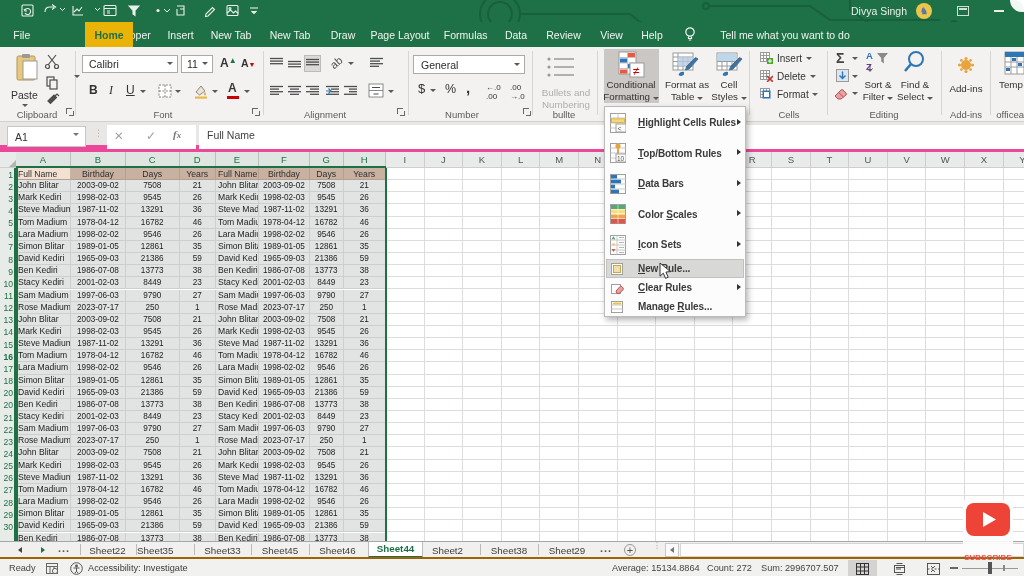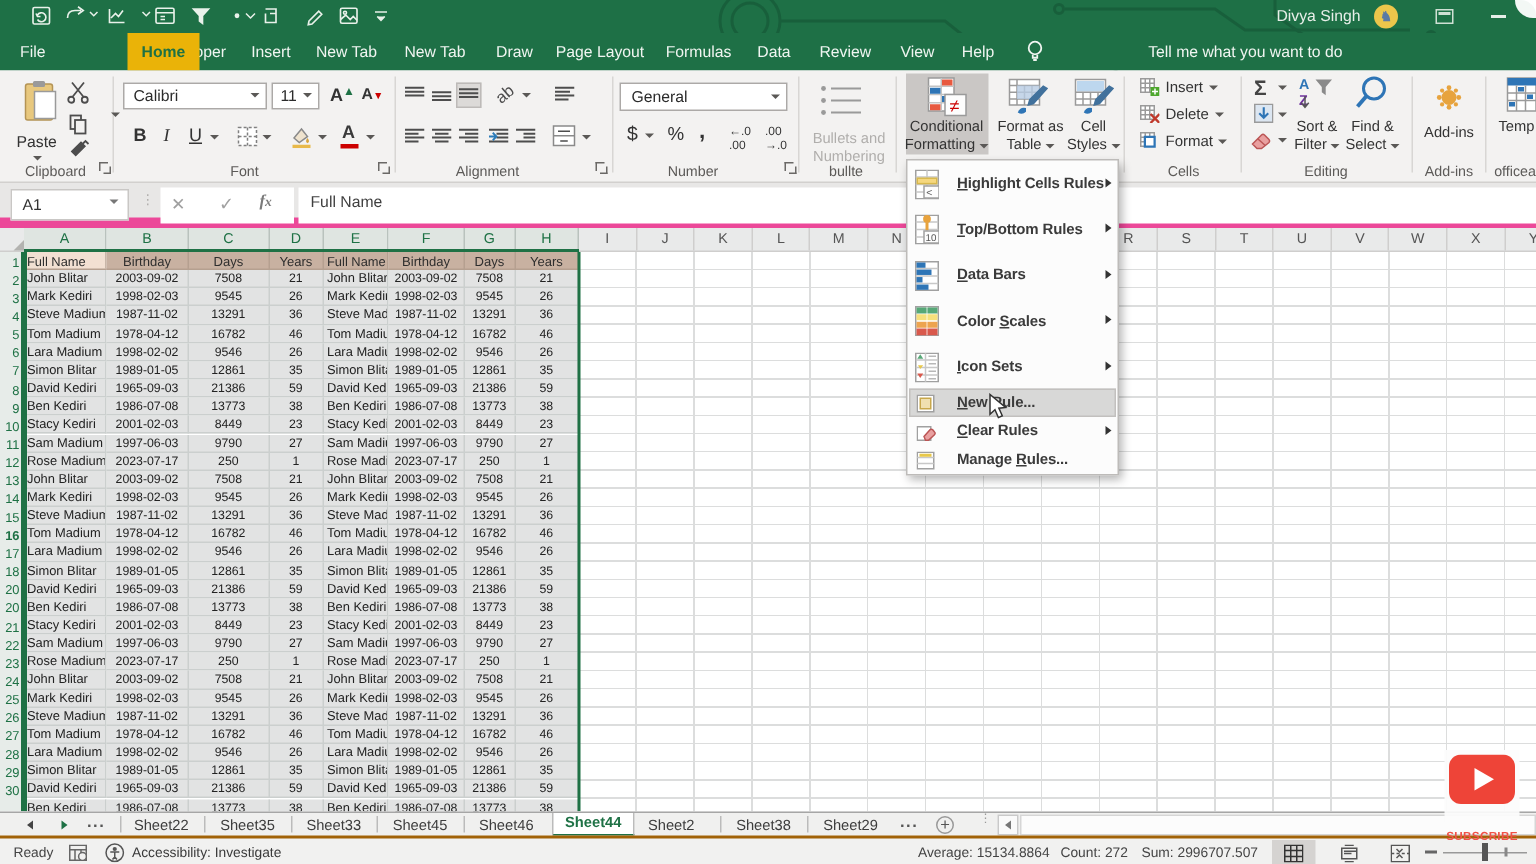--- a/index.html
+++ b/index.html
@@ -124,21 +124,21 @@
 <div class="rtab" style="left:518.5px;width:90px;">Review</div>
 <div class="rtab" style="left:566.6px;width:90px;">View</div>
 <div class="rtab" style="left:607px;width:90px;">Help</div>
 <div id="hometab">Home</div>
 <svg class="abs" style="left:683px;top:4px" width="14" height="17" viewBox="0 0 14 17">
 <g stroke="#f0f5f1" stroke-width="1.2" fill="none">
         <circle cx="7" cy="6" r="4.2"></circle>
         <path d="M5.5 10.5 v2 h3 v-2 M5.8 14 h2.4"></path>
       </g>
     </svg>
-<div class="rtab" style="left:735px;width:160px;text-align:right;">Tell me what you want to do</div>
+<div class="rtab" style="left:705px;width:160px;text-align:center;">Tell me what you want to do</div>
 </div>
 <div id="ribbon" class="abs">
 <div class="gdiv" style="left:75px"></div>
 <div class="gdiv" style="left:263px"></div>
 <div class="gdiv" style="left:408px"></div>
 <div class="gdiv" style="left:532px"></div>
 <div class="gdiv" style="left:597px"></div>
 <div class="gdiv" style="left:749px"></div>
 <div class="gdiv" style="left:827px"></div>
 <div class="gdiv" style="left:941px"></div>
@@ -792,21 +792,21 @@
 </div>
 <div class="abs" style="left:16px;top:0;width:2px;height:373px;background:#1f7145;"></div>
 <div class="abs" style="left:384.5px;top:0;width:2px;height:373px;background:#1f7145;"></div>
 </div>
 <div class="abs" style="left:0;top:541px;width:1024px;height:16px;background:#f0f0ef;border-top:1px solid #a6a6a6;">
 <div class="abs" style="left:18px;top:5px;width:0;height:0;border-top:3.5px solid transparent;border-bottom:3.5px solid transparent;border-right:4.5px solid #444;"></div>
 <div class="abs" style="left:41px;top:5px;width:0;height:0;border-top:3.5px solid transparent;border-bottom:3.5px solid transparent;border-left:4.5px solid #1e7145;"></div>
 <div class="abs" style="left:58px;top:0px;font-size:11px;font-weight:bold;color:#555;letter-spacing:1px;">...</div>
 <div class="abs" style="left:80px;top:2px;width:1px;height:11px;background:#bbb;"></div>
 <div class="abs" style="left:79.5px;top:2.5px;width:56px;text-align:center;font-size:9.8px;color:#3d3d3d;">Sheet22</div>
-<div class="abs" style="left:137px;top:2.5px;width:56px;text-align:center;font-size:9.8px;color:#3d3d3d;">Sheet35</div>
+<div class="abs" style="left:137px;top:2.5px;width:56px;text-align:left;font-size:9.8px;color:#3d3d3d;">Sheet35</div>
 <div class="abs" style="left:194.5px;top:2.5px;width:56px;text-align:center;font-size:9.8px;color:#3d3d3d;">Sheet33</div>
 <div class="abs" style="left:252px;top:2.5px;width:56px;text-align:center;font-size:9.8px;color:#3d3d3d;">Sheet45</div>
 <div class="abs" style="left:309.5px;top:2.5px;width:56px;text-align:center;font-size:9.8px;color:#3d3d3d;">Sheet46</div>
 <div class="abs" style="left:419.5px;top:2.5px;width:56px;text-align:center;font-size:9.8px;color:#3d3d3d;">Sheet2</div>
 <div class="abs" style="left:481px;top:2.5px;width:56px;text-align:center;font-size:9.8px;color:#3d3d3d;">Sheet38</div>
 <div class="abs" style="left:539px;top:2.5px;width:56px;text-align:center;font-size:9.8px;color:#3d3d3d;">Sheet29</div>
 <div class="abs" style="left:136px;top:2px;width:1px;height:11px;background:#bbb;"></div>
 <div class="abs" style="left:193.5px;top:2px;width:1px;height:11px;background:#bbb;"></div>
 <div class="abs" style="left:251px;top:2px;width:1px;height:11px;background:#bbb;"></div>
 <div class="abs" style="left:308.5px;top:2px;width:1px;height:11px;background:#bbb;"></div>

